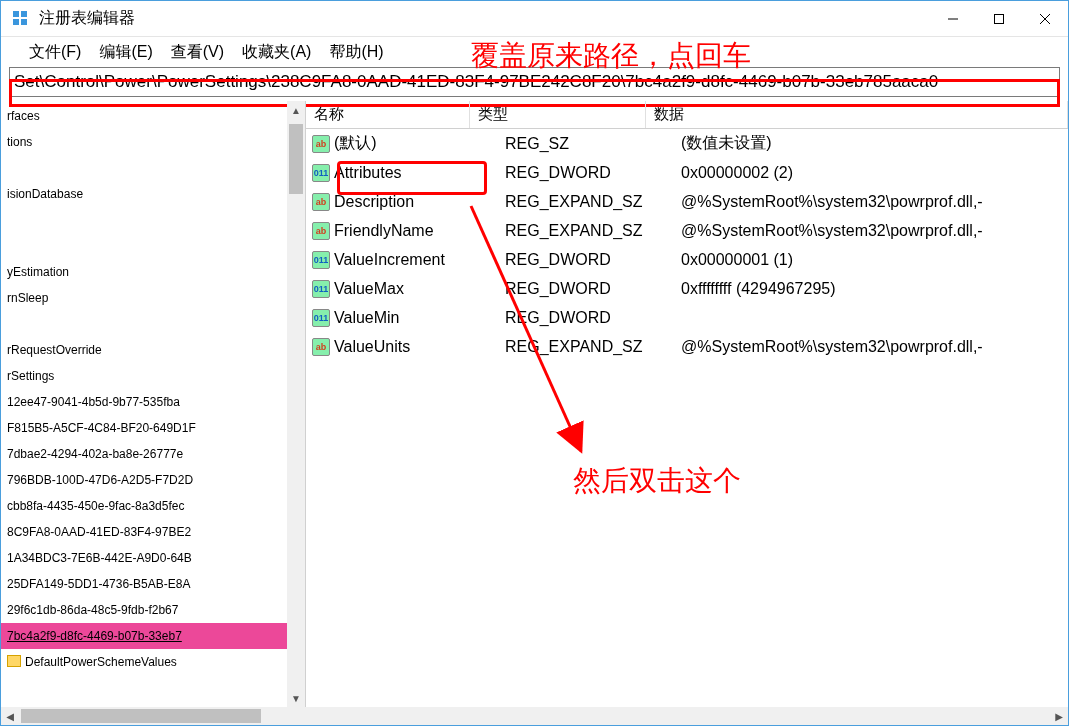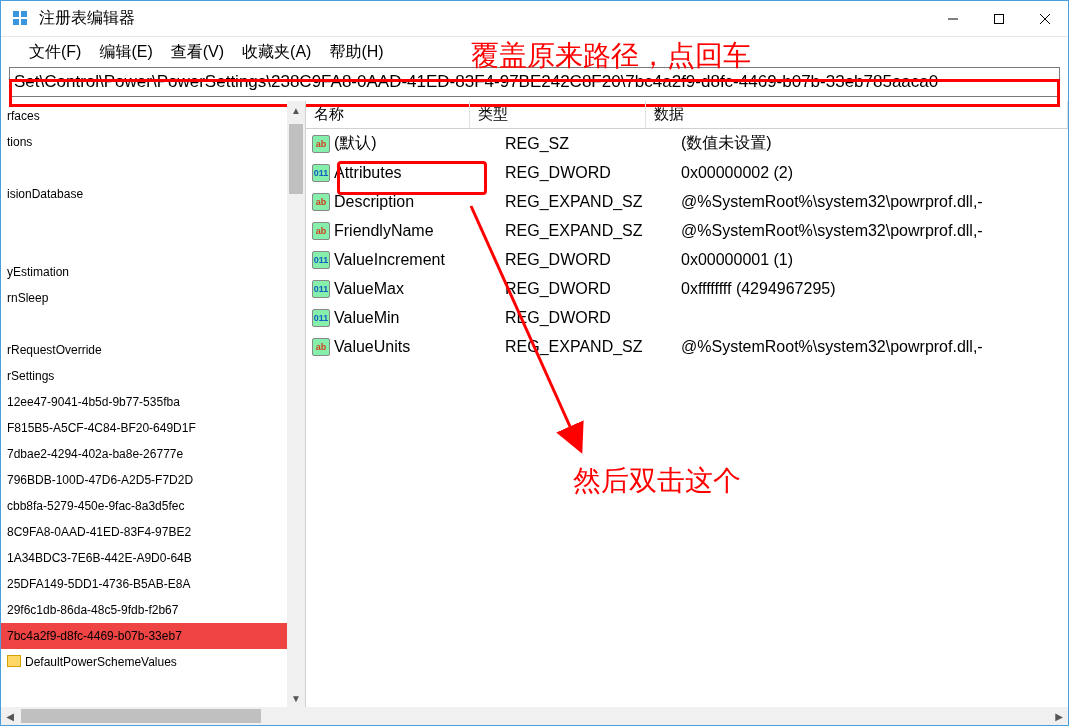--- a/index.html
+++ b/index.html
@@ -14,21 +14,21 @@
   .addr-bar input { border:none; outline:none; width:100%; font-size:17px; font-family:inherit; padding:3px 4px; color:#000; }
   .addr-highlight { position:absolute; left:8px; right:8px; top:78px; height:28px; border:3px solid #ff0000; pointer-events:none; }
   .panes { display:flex; height: calc(100% - 36px - 30px - 34px - 18px); position:relative; }
   .tree { width: 305px; border-right: 1px solid #d0d0d0; overflow: hidden; position:relative; }
   .tree-scroll { position:absolute; right:0; top:0; bottom:0; width:18px; background:#f0f0f0; display:flex; flex-direction:column; }
   .sb-btn { height:18px; background:#f0f0f0; display:flex;align-items:center;justify-content:center;font-size:10px;color:#555; }
   .sb-track { flex:1; background:#f0f0f0; position:relative; }
   .sb-thumb { position:absolute; left:2px; right:2px; background:#c0c0c0; border-radius:0; }
   .tree-items { padding: 2px 0; font-size:12px; line-height:26px; }
   .tree-items div { padding: 0 6px 0 6px; white-space:nowrap; overflow:hidden; }
-  .tree-items .sel { background:#ef4444; }
+  .tree-items .sel { background:#ec4899;text-decoration:underline; }
   .folder-ic { display:inline-block; width:14px; height:12px; background:#ffd766; border:1px solid #d6a200; margin-right:4px; vertical-align:-1px; }
   .list { flex:1; overflow:hidden; position:relative; }
   .list-header { display:flex; border-bottom:1px solid #d0d0d0; height:28px; font-size:15px; }
   .list-header div { padding:4px 8px; border-right:1px solid #e0e0e0; }
   .col-name { width:164px; }
   .col-type { width:176px; }
   .col-data { flex:1; }
   .list-rows { font-size:16px; }
   .list-row { display:flex; height:29px; align-items:center; }
   .list-row .cell { padding:0 6px; overflow:hidden; white-space:nowrap; }
@@ -104,21 +104,21 @@
         <div>&nbsp;</div>
         <div>yEstimation</div>
         <div>rnSleep</div>
         <div>&nbsp;</div>
         <div>rRequestOverride</div>
         <div>rSettings</div>
         <div>12ee47-9041-4b5d-9b77-535fba</div>
         <div>F815B5-A5CF-4C84-BF20-649D1F</div>
         <div>7dbae2-4294-402a-ba8e-26777e</div>
         <div>796BDB-100D-47D6-A2D5-F7D2D</div>
-        <div>cbb8fa-5279-450e-9fac-8a3d5fec</div>
+        <div>cbb8fa-4435-450e-9fac-8a3d5fec</div>
         <div>8C9FA8-0AAD-41ED-83F4-97BE2</div>
         <div>1A34BDC3-7E6B-442E-A9D0-64B</div>
         <div>25DFA149-5DD1-4736-B5AB-E8A</div>
         <div>29f6c1db-86da-48c5-9fdb-f2b67</div>
         <div class="sel">7bc4a2f9-d8fc-4469-b07b-33eb7</div>
         <div><span class="folder-ic"></span>DefaultPowerSchemeValues</div>
       </div>
     <div class="tree-scroll">
       <div class="sb-btn">▲</div>
       <div class="sb-track">

